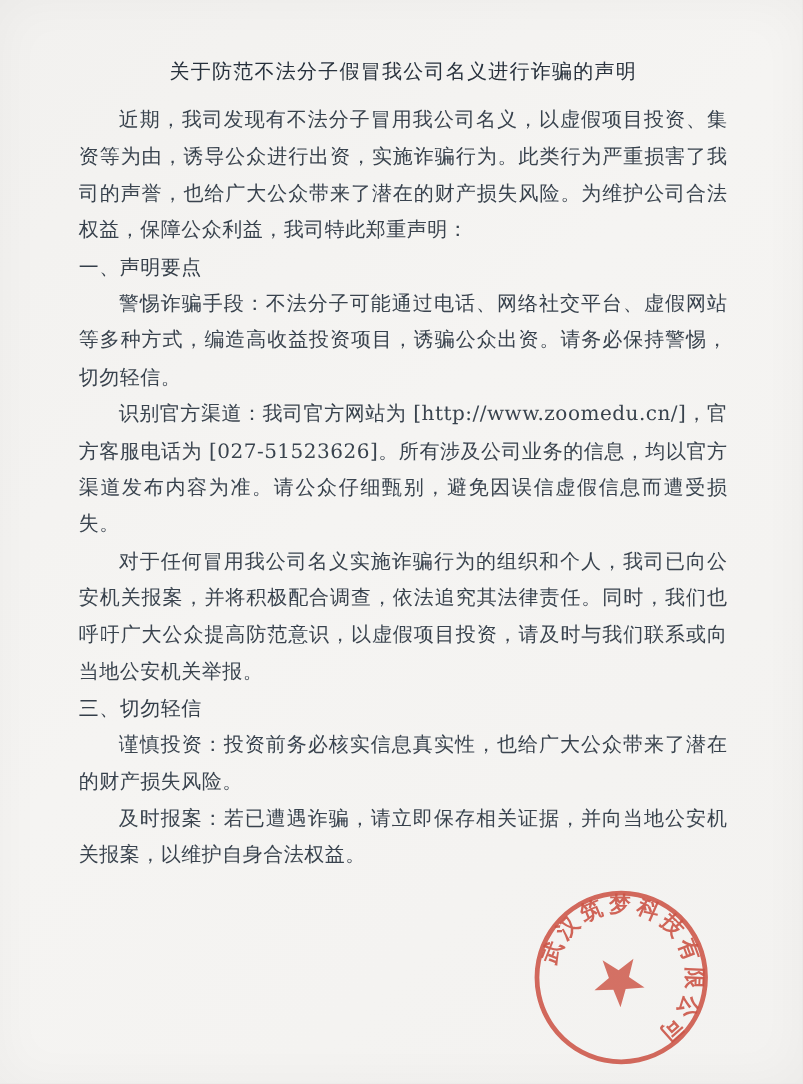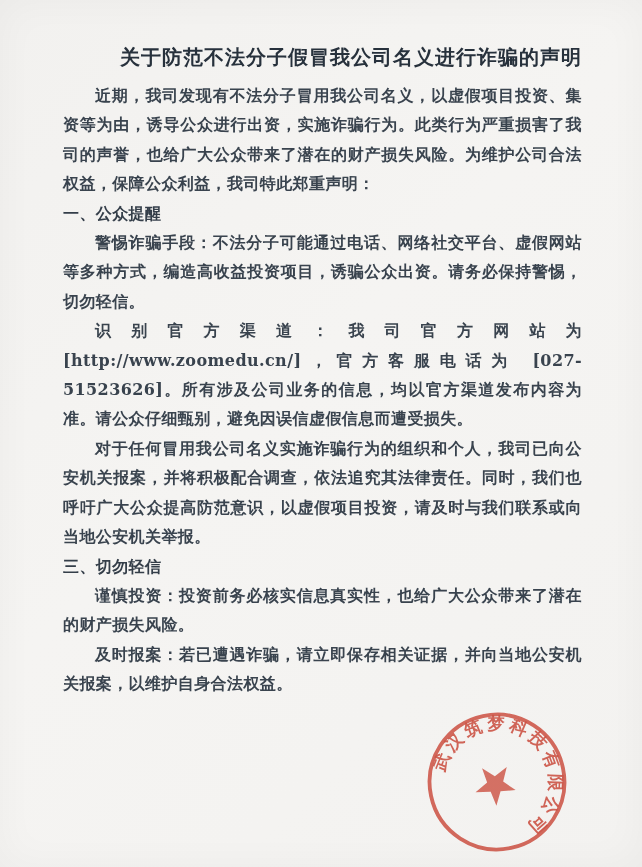--- a/index.html
+++ b/index.html
@@ -19,36 +19,36 @@
     box-shadow: inset 0 0 40px rgba(0,0,0,0.035);
     overflow: hidden;
     color: #39434e;
   }
 
   .content {
     padding: 42px 60px 0 63px;
   }
 
   h1.doc-title {
-    font-size: 20px;
-    font-weight: bold;
-    text-align: right;
+    font-size: 16px;
+    font-weight: normal;
+    text-align: center;
     color: #27313c;
     letter-spacing: 1px;
     line-height: 30px;
     margin-bottom: 9px;
     font-family: "DejaVu Sans", sans-serif;
   }
 
   .para, .sec-heading {
     font-size: 16px;
     line-height: 29.4px;
     text-align: justify;
     letter-spacing: 0.4px;
-    font-weight: bold;
+    font-weight: normal;
   }
 
   .para { text-indent: 2em; }
   .sec-heading { text-indent: 0; font-size: 16px; color: #343e49; }
 
   .stamp {
     position: absolute;
     left: 418px;
     top: 703px;
     width: 158px;
@@ -64,21 +64,21 @@
 </head>
 <body>
 
 <div class="page">
   <div class="content">
 
     <h1 class="doc-title">关于防范不法分子假冒我公司名义进行诈骗的声明</h1>
 
     <p class="para">近期，我司发现有不法分子冒用我公司名义，以虚假项目投资、集资等为由，诱导公众进行出资，实施诈骗行为。此类行为严重损害了我司的声誉，也给广大公众带来了潜在的财产损失风险。为维护公司合法权益，保障公众利益，我司特此郑重声明：</p>
 
-    <h2 class="sec-heading">一、公众提醒</h2>
+    <h2 class="sec-heading">一、声明要点</h2>
     <p class="para">警惕诈骗手段：不法分子可能通过电话、网络社交平台、虚假网站等多种方式，编造高收益投资项目，诱骗公众出资。请务必保持警惕，切勿轻信。</p>
     <p class="para">识别官方渠道：我司官方网站为 [http://www.zoomedu.cn/]，官方客服电话为 [027-51523626]。所有涉及公司业务的信息，均以官方渠道发布内容为准。请公众仔细甄别，避免因误信虚假信息而遭受损失。</p>
 
     <p class="para">对于任何冒用我公司名义实施诈骗行为的组织和个人，我司已向公安机关报案，并将积极配合调查，依法追究其法律责任。同时，我们也呼吁广大公众提高防范意识，以虚假项目投资，请及时与我们联系或向当地公安机关举报。</p>
 
     <h2 class="sec-heading">三、切勿轻信</h2>
     <p class="para">谨慎投资：投资前务必核实信息真实性，也给广大公众带来了潜在的财产损失风险。</p>
     <p class="para">及时报案：若已遭遇诈骗，请立即保存相关证据，并向当地公安机关报案，以维护自身合法权益。</p>
 
   </div>

